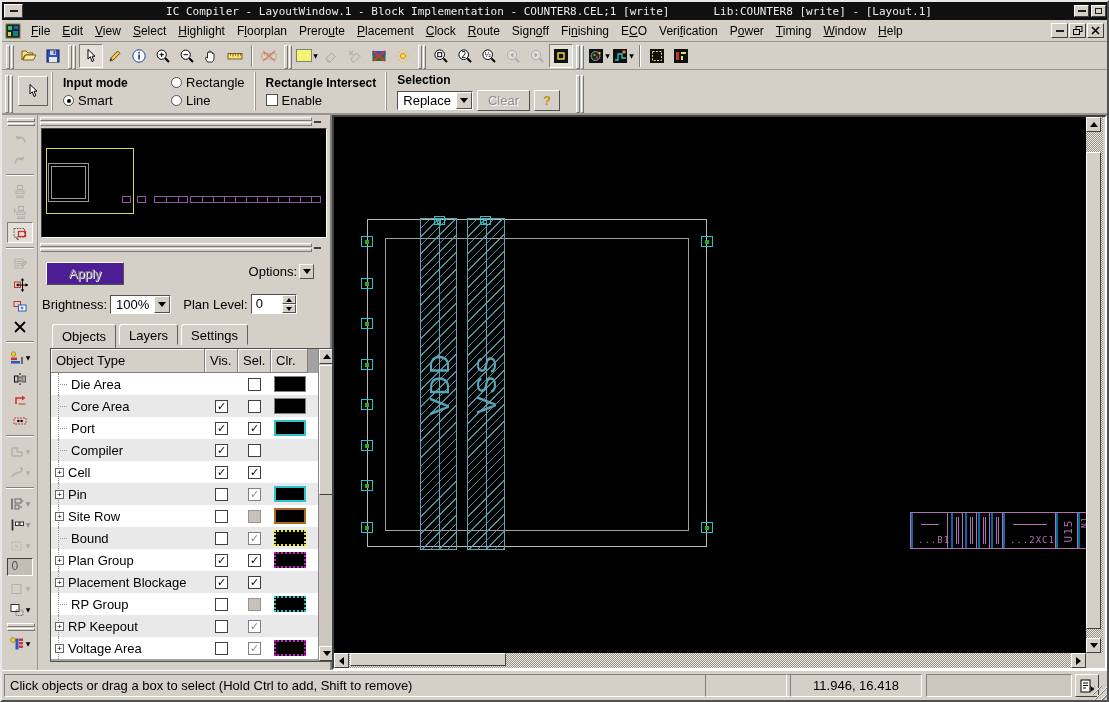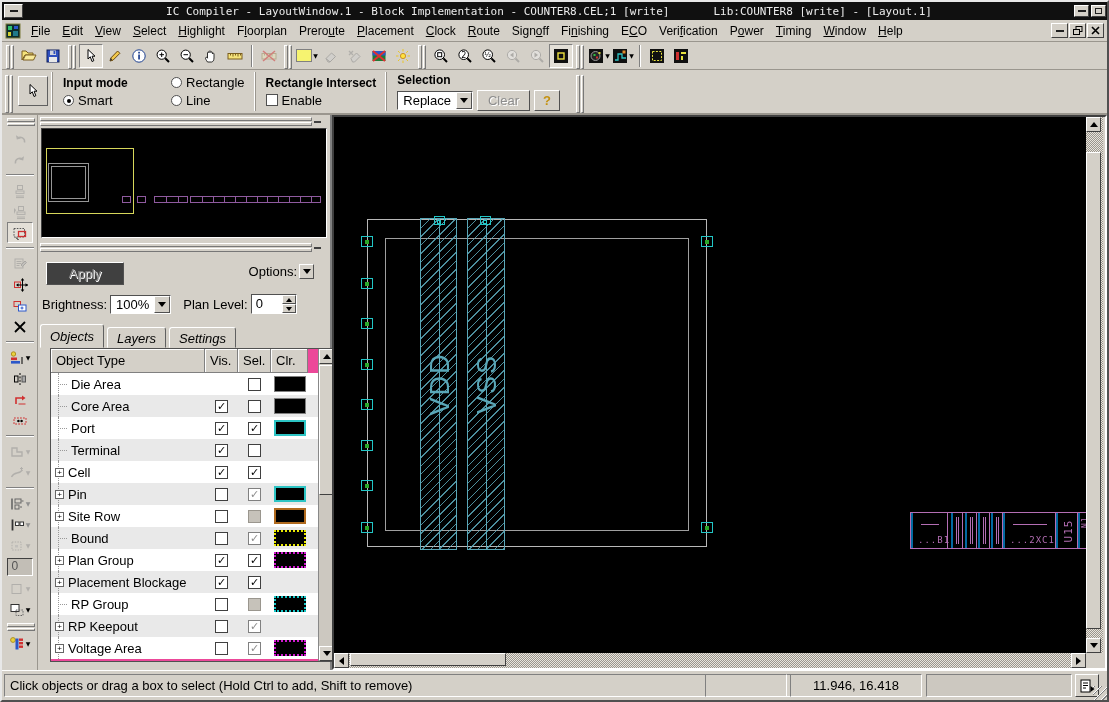--- a/index.html
+++ b/index.html
@@ -82,36 +82,36 @@
   .hgrip{position:absolute;left:2px;height:9px;width:270px;display:flex;flex-direction:column;gap:1px;}
   .hgrip::before,.hgrip::after{content:"";height:2px;width:100%;border:1px solid;border-color:#fff #777 #777 #fff;}
   .collapsebtn{position:absolute;width:13px;height:9px;display:flex;align-items:center;justify-content:center;}
   .collapsebtn i{width:7px;height:2px;background:#404040;}
   .minimap{position:absolute;left:3px;top:13px;width:286px;height:110px;background:#000;
            border:1px solid;border-color:#404040 #fff #fff #404040;overflow:hidden;}
   .mmy{position:absolute;border:1px solid #d6d65a;}
   .mmg{position:absolute;border:1px solid #969696;box-shadow:inset 0 0 0 2px #000,inset 0 0 0 3px #969696;}
   .mmb{position:absolute;border:1px solid #8f5a9f;}
   .mmb i{position:absolute;top:0;bottom:0;border-left:1px solid #8f5a9f;}
-  .applybtn{position:absolute;left:8px;top:147px;width:78px;height:23px;background:#404040;
+  .applybtn{position:absolute;left:8px;top:147px;width:78px;height:23px;background:#4c1d95;
             border:1px solid;border-color:#fff #505050 #505050 #fff;color:#8d8d8d;text-shadow:1px 1px 0 #fff;
             font-size:13px;display:flex;align-items:center;justify-content:center;}
   .optrow{position:absolute;right:16px;top:149px;display:flex;align-items:center;gap:2px;font-size:13px;}
   .brrow{position:absolute;left:4px;top:179px;display:flex;align-items:center;gap:3px;font-size:13px;}
   .spin{display:inline-flex;background:#fff;border:1px solid;border-color:#505050 #fff #fff #505050;height:20px;}
   .spinval{width:30px;padding:1px 4px;font-size:13px;}
   .spinbtns{display:flex;flex-direction:column;}
   .spinbtns .cbtn{width:14px;height:9px;}
   .spinbtns .t-u{border-left-width:3px;border-right-width:3px;border-bottom-width:4px;}
   .spinbtns .t-d{border-left-width:3px;border-right-width:3px;border-top-width:4px;}
-  .tabs{position:absolute;left:2px;top:209px;display:flex;align-items:flex-end;font-style:italic;}
+  .tabs{position:absolute;left:14px;top:209px;display:flex;}
   .tab{background:#d4d0c8;border:1px solid;border-color:#fff #606060 #d4d0c8 #fff;border-radius:3px 3px 0 0;
        padding:3px 9px 2px;font-size:13px;margin-right:3px;height:21px;}
   .tab.active{height:24px;padding-top:4px;position:relative;z-index:3;}
-  .otable{position:absolute;left:12px;top:233px;width:286px;height:314px;border:1px solid #505050;background:#ec4899;overflow:hidden;}
+  .otable{position:absolute;left:12px;top:233px;width:286px;height:314px;border:1px solid #505050;background:#a3a3a3;overflow:hidden;}
   .thead{display:flex;height:24px;position:relative;z-index:2;}
   .th{background:#d4d0c8;border-right:1px solid #808080;border-bottom:1px solid #808080;
       box-shadow:inset 1px 1px 0 #fff;display:flex;align-items:center;padding-left:5px;font-size:13px;}
   .tbody{position:absolute;left:0;top:24px;right:17px;bottom:0;overflow:hidden;}
   .trow{display:flex;height:22px;align-items:center;position:relative;background:#fff;}
   .trow.alt{background:#e9e9e9;}
   .trow::before{content:"";position:absolute;left:7px;top:0;bottom:0;border-left:1px dotted #999;}
   .tc{display:flex;align-items:center;justify-content:center;flex:none;}
   .tname{width:154px;justify-content:flex-start;padding-left:2px;font-size:13px;white-space:nowrap;overflow:hidden;}
   .tvis,.tsel{width:33px;}
@@ -764,21 +764,21 @@
               <div class="tc tsel">
                 <span class="cb">✓</span>
               </div>
               <div class="tc tclr">
                 <span class="sw c1"></span>
               </div>
             </div>
             <div class="trow alt">
               <div class="tc tname">
                 <span class="stub"></span>
-                <span class="tlabel">Terminal</span>
+                <span class="tlabel">Compiler</span>
               </div>
               <div class="tc tvis">
                 <span class="cb">✓</span>
               </div>
               <div class="tc tsel">
                 <span class="cb"></span>
               </div>
               <div class="tc tclr"></div>
             </div>
             <div class="trow">

